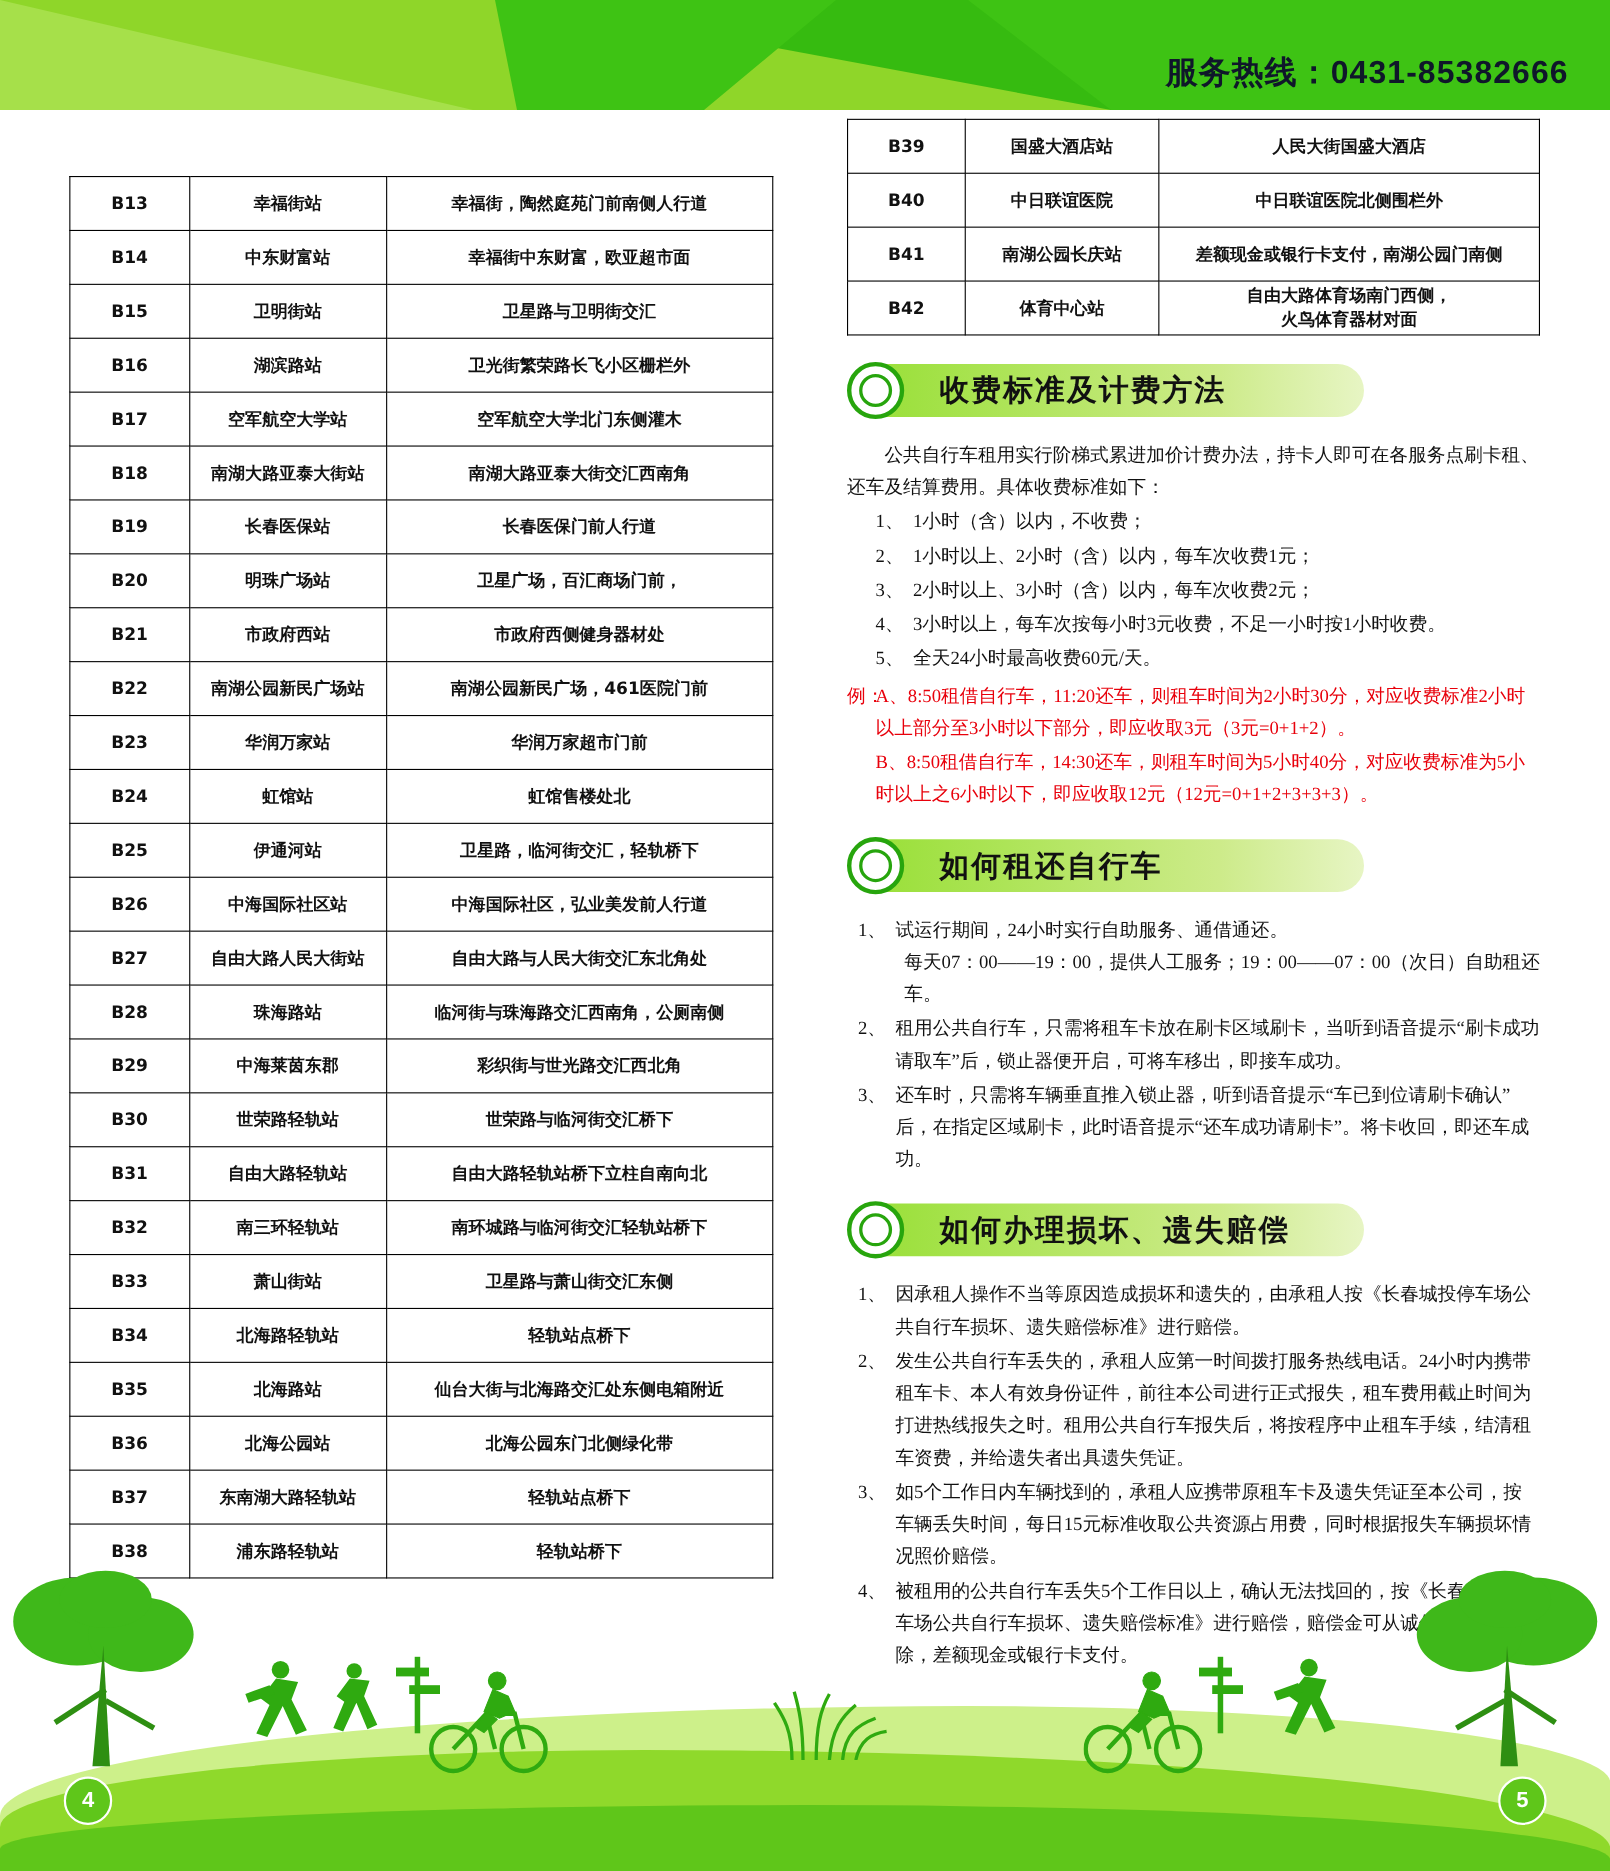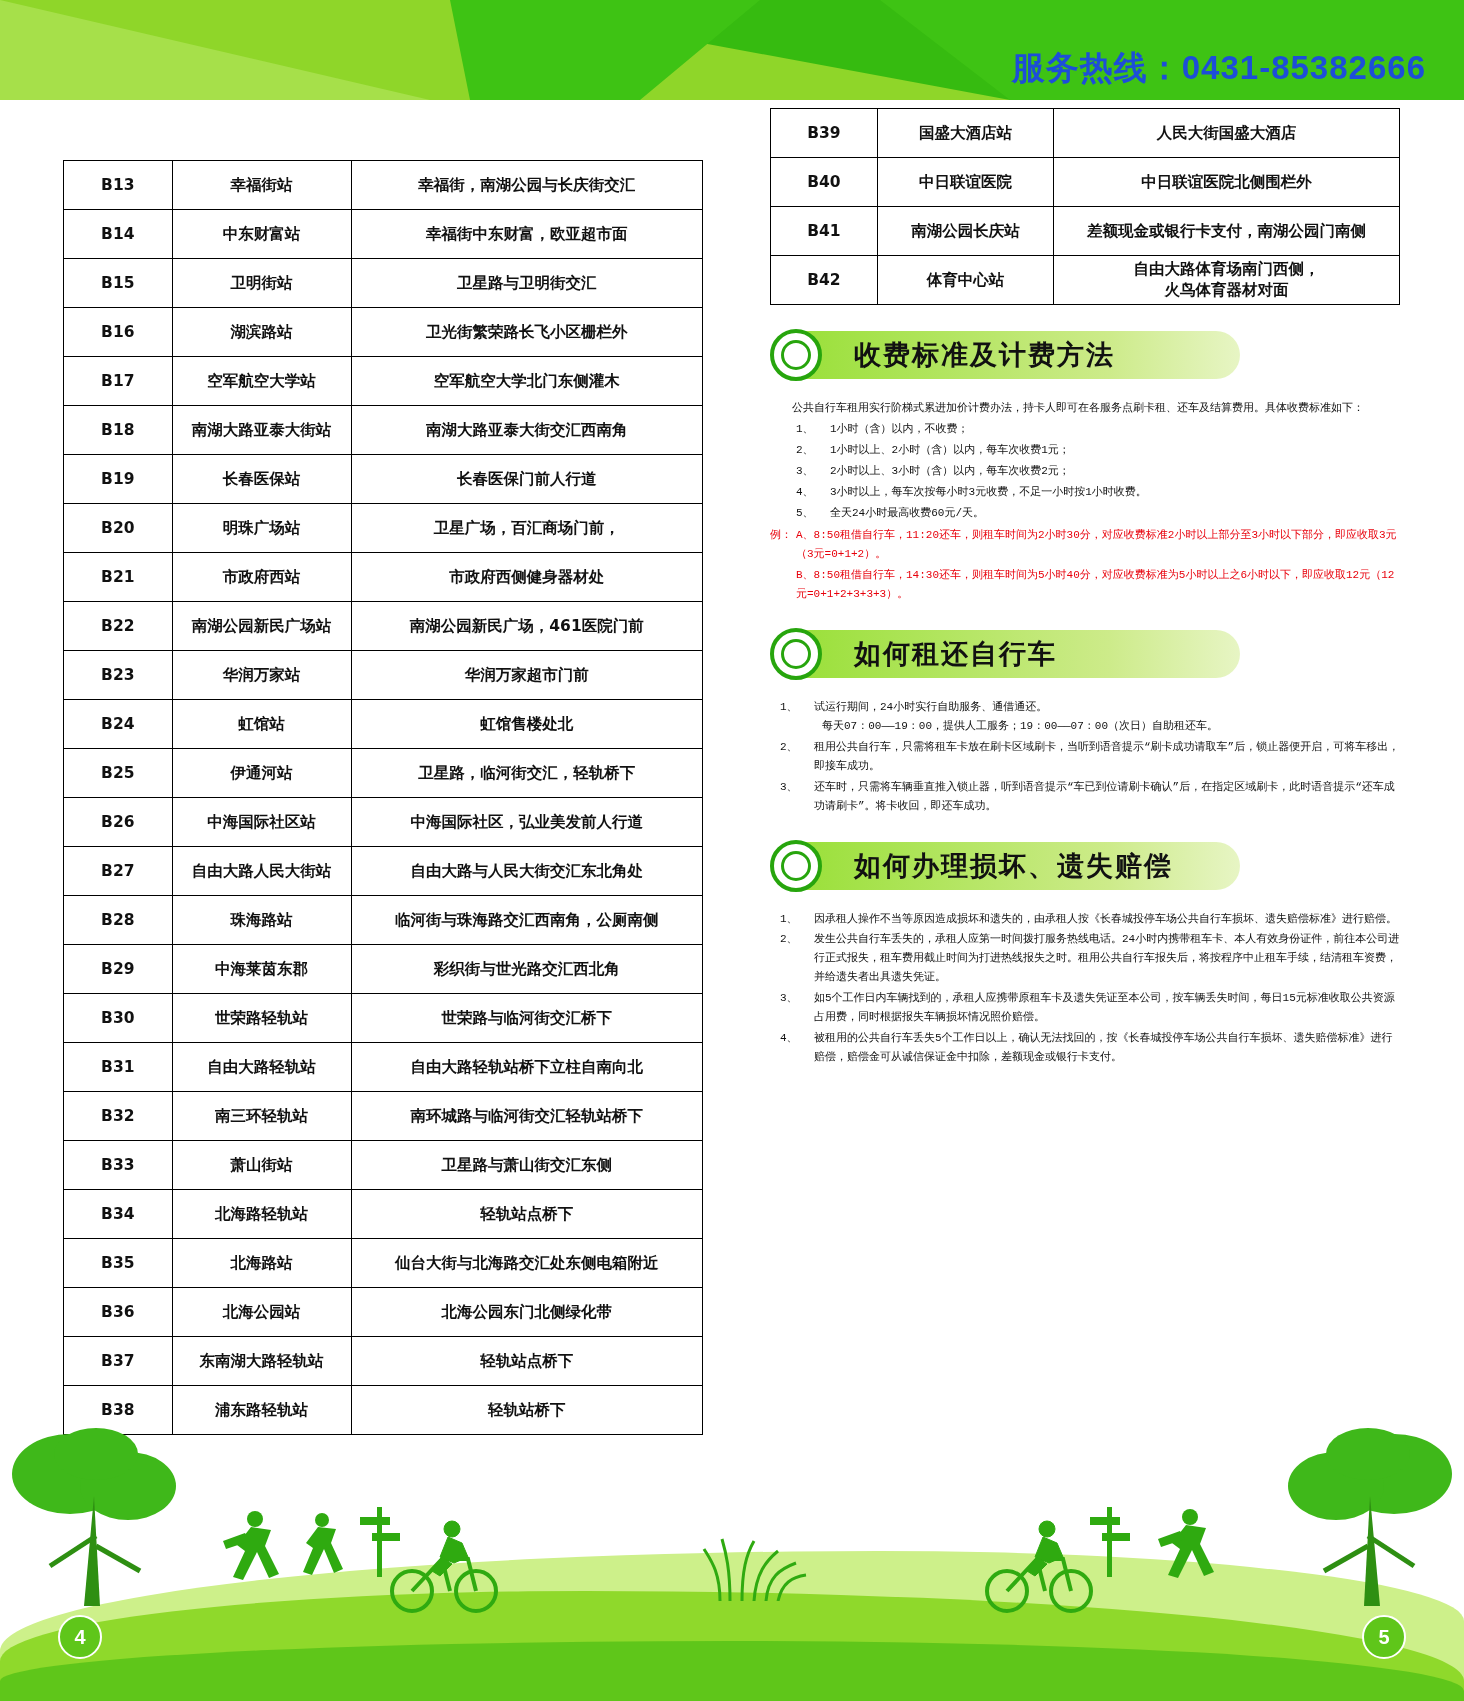--- a/index.html
+++ b/index.html
@@ -14,21 +14,21 @@
   .banner .light{position:absolute;top:0;left:0;width:1464px;height:100px;background:#a6e04a;}
   .banner .mid{position:absolute;top:0;left:0;width:1464px;height:100px;
     background:#8fd629;
     clip-path:polygon(0 0,1464px 0,1464px 100px,430px 100px);}
   .banner .dark{position:absolute;top:0;left:0;width:1464px;height:100px;
     background:#3ec314;
     clip-path:polygon(450px 0,1464px 0,1464px 100px,1010px 100px,880px 0,760px 0,640px 100px,470px 100px);}
   .banner .dark2{position:absolute;top:0;left:0;width:1464px;height:100px;
     background:#36bb10;
     clip-path:polygon(470px 0,1464px 0,1464px 100px,1010px 100px);}
-  .hotline{position:absolute;right:38px;top:46px;color:#1d4ed8;font-size:33px;font-weight:bold;letter-spacing:1px;}
+  .hotline{position:absolute;right:38px;top:46px;color:#0f172a;font-size:29px;font-weight:bold;letter-spacing:1px;}
 
   
   .col-left{position:absolute;left:63px;top:160px;width:640px;}
   .col-right{position:absolute;left:770px;top:108px;width:630px;}
 
   table.stations{border-collapse:collapse;width:100%;}
   table.stations td{
     border:1px solid #000;
     height:44px;
     text-align:center;
@@ -56,21 +56,21 @@
   }
   .sec .ring:after{
     content:"";position:absolute;left:7px;top:7px;width:30px;height:30px;border-radius:50%;
     border:3px solid #27a50d;box-sizing:border-box;
   }
   .sec .title{
     position:absolute;left:84px;top:6px;font-size:27px;font-weight:bold;color:#111;
     font-family:Liberation Serif, serif;letter-spacing:2px;
   }
 
-  .body-text{font-size:11px;line-height:1.72;font-family:Liberation Mono, monospace;color:#111;}
+  .body-text{font-size:17px;line-height:1.72;font-family:Liberation Serif, serif;color:#111;}
   .p-indent{text-indent:2em;}
   .li{display:flex;margin-top:2px;}
   .li .num{width:34px;flex:none;}
   .li .txt{flex:1;}
   .li2{margin-left:42px;}
   .red{color:#e8000b;}
   .red .li .num{width:26px;}
 
   
   .bottom{position:absolute;left:0;bottom:0;width:1464px;height:300px;overflow:hidden;}
@@ -101,21 +101,21 @@
   <div class="dark"></div>
   <div class="hotline">服务热线：0431-85382666</div>
 </div>
 
 <div class="col-left">
   <table class="stations">
     <tbody>
         <tr>
           <td class="c1">B13</td>
           <td class="c2">幸福街站</td>
-          <td class="c3">幸福街，南湖公园与长庆街交汇</td>
+          <td class="c3">幸福街，陶然庭苑门前南侧人行道</td>
         </tr>
         <tr>
           <td class="c1">B14</td>
           <td class="c2">中东财富站</td>
           <td class="c3">幸福街中东财富，欧亚超市面</td>
         </tr>
         <tr>
           <td class="c1">B15</td>
           <td class="c2">卫明街站</td>
           <td class="c3">卫星路与卫明街交汇</td>

